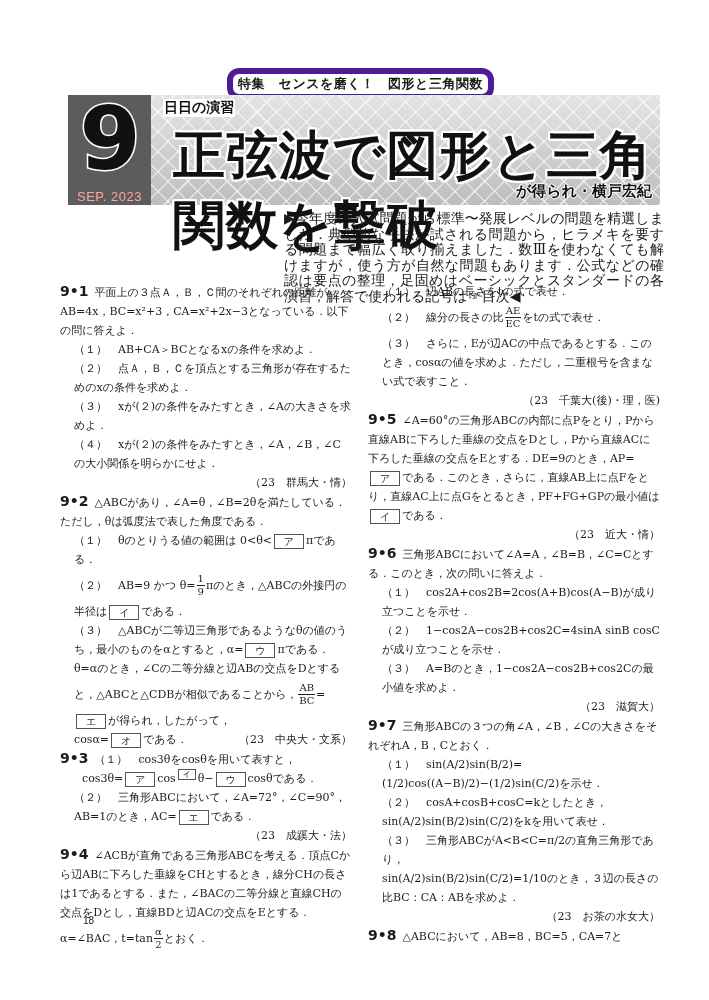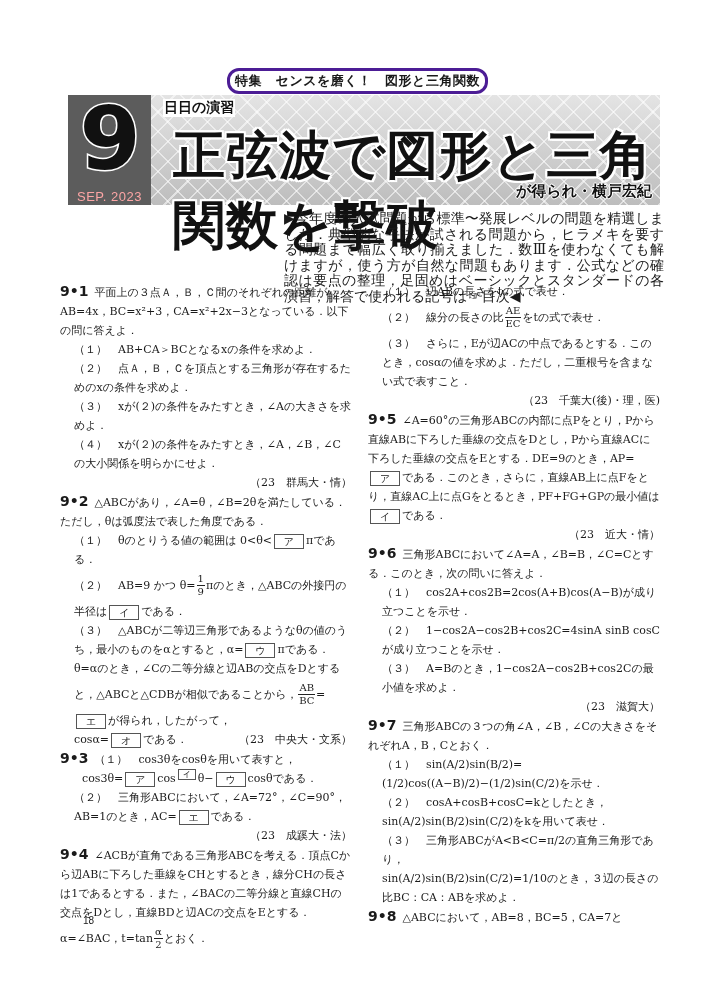--- a/index.html
+++ b/index.html
@@ -1,19 +1,19 @@
 <!DOCTYPE html>
 <html><head>
 <meta charset="utf-8">
 <style>
   html, body { margin:0; padding:0; background:#fff; }
   body { width:709px; height:1000px; position:relative; overflow:hidden;
          font-family:"DejaVu Serif","Liberation Serif",serif; color:#1a1a1a; }
   .feature-tag { position:absolute; left:227px; top:68px; width:255px; height:20px;
-         border:3px solid #4c1d95; border-radius:12px; font-family:"DejaVu Sans",sans-serif;
+         border:6px solid #4c1d95; border-radius:12px; font-family:"DejaVu Sans",sans-serif;
          font-weight:bold; font-size:13px; text-align:center; line-height:20px; letter-spacing:0.5px; }
   .banner { position:absolute; left:68px; top:95px; width:592px; height:110px; }
   .banner-left { position:absolute; left:0; top:0; width:83px; height:110px; background:#5c5c5c; }
   .big-nine { position:absolute; left:6px; top:-6px; width:72px; text-align:center;
          font-family:"DejaVu Sans",sans-serif; font-weight:bold; font-size:88px; color:#111;
          -webkit-text-stroke:3px #fff; paint-order:stroke fill; line-height:100px; }
   .sep-date { position:absolute; left:0; bottom:1px; width:83px; text-align:center;
          font-family:"Liberation Sans",sans-serif; font-size:13px; color:#fca5a5; letter-spacing:0.5px; }
   .banner-right { position:absolute; left:83px; top:0; right:0; height:110px;
          background-color:#d4d4d4;
@@ -129,20 +129,21 @@
     <p class="p src">（23　滋賀大）</p>
   </div>
 
   <div>
     <p class="p"><span class="prob-head">9•7</span><span>三角形ABCの３つの角∠A，∠B，∠Cの大きさをそれぞれA，B，Cとおく．</span></p>
     <p class="p ind">（１）　sin(A/2)sin(B/2)=(1/2)cos((A−B)/2)−(1/2)sin(C/2)を示せ．</p>
     <p class="p ind">（２）　cosA+cosB+cosC=kとしたとき，</p>
     <p class="p ind">sin(A/2)sin(B/2)sin(C/2)をkを用いて表せ．</p>
     <p class="p ind">（３）　三角形ABCがA&lt;B&lt;C=π/2の直角三角形であり，</p>
     <p class="p ind">sin(A/2)sin(B/2)sin(C/2)=1/10のとき，３辺の長さの比BC：CA：ABを求めよ．</p>
+    <p class="p src">（23　お茶の水女大）</p>
   </div>
 
   <div>
     <p class="p"><span class="prob-head">9•8</span><span>△ABCにおいて，AB=8，BC=5，CA=7と</span></p>
   </div>
 </div>
 
 <div class="page-num">18</div>
 
 </body></html>

